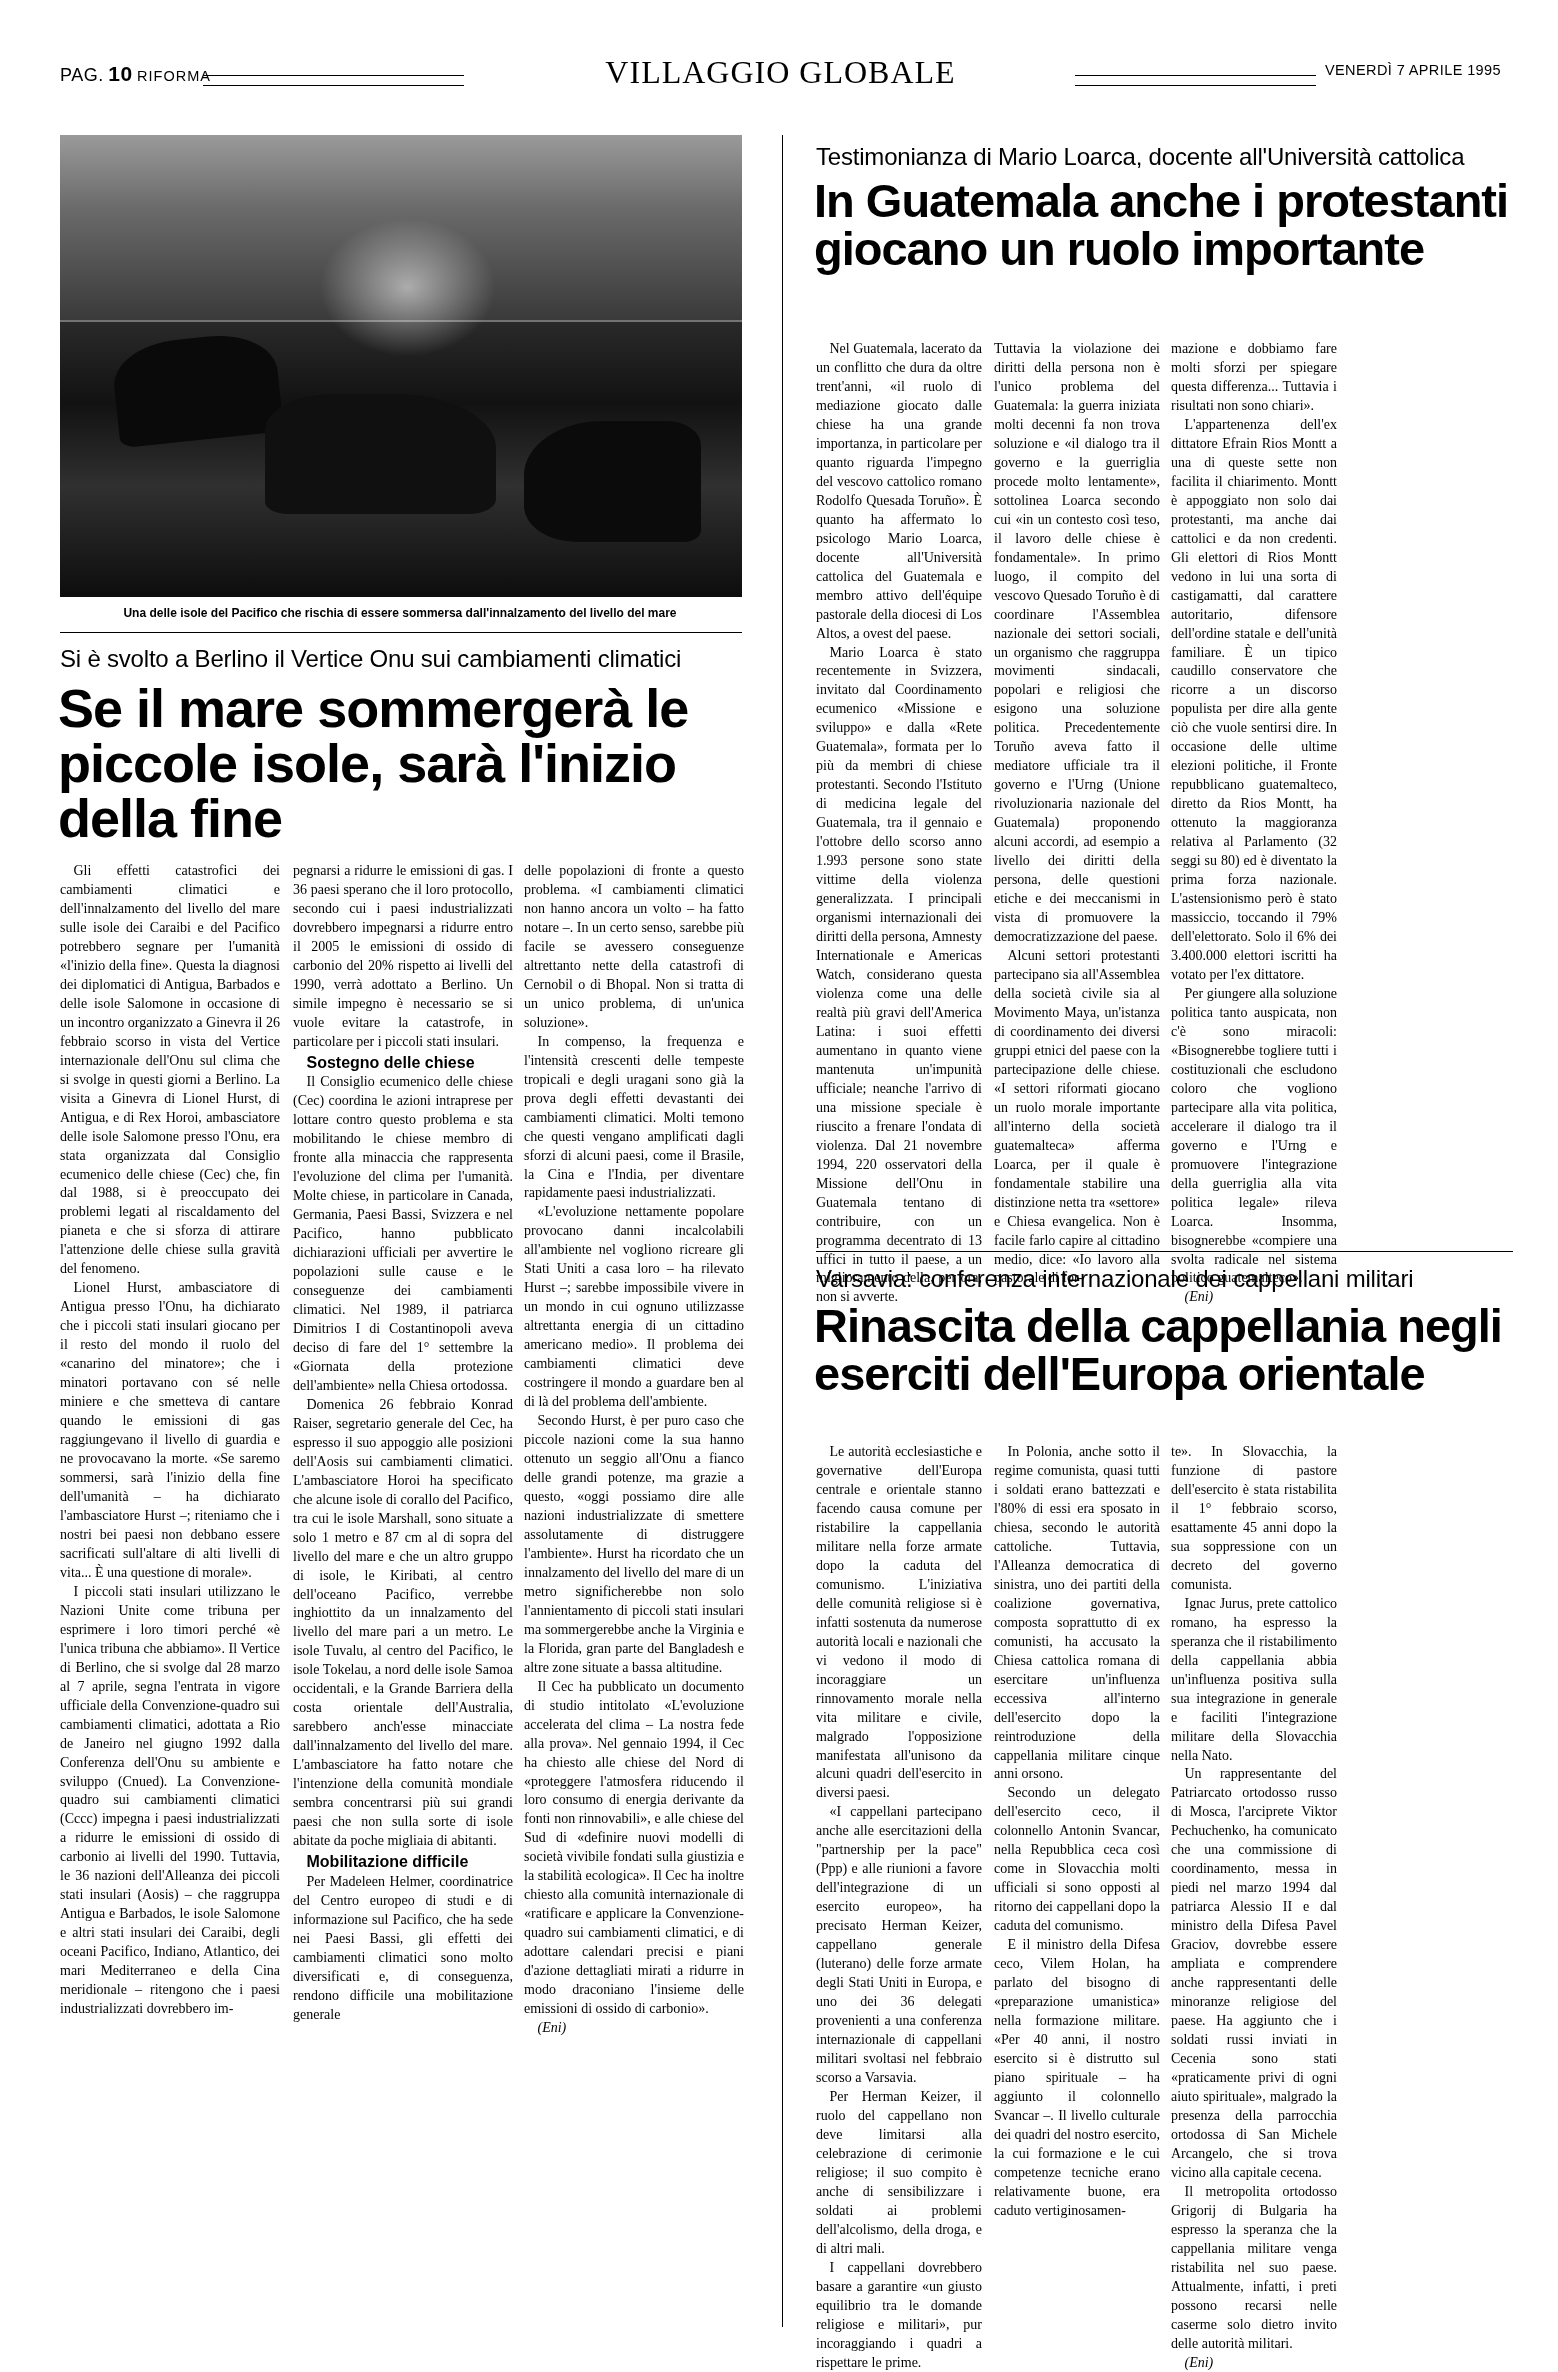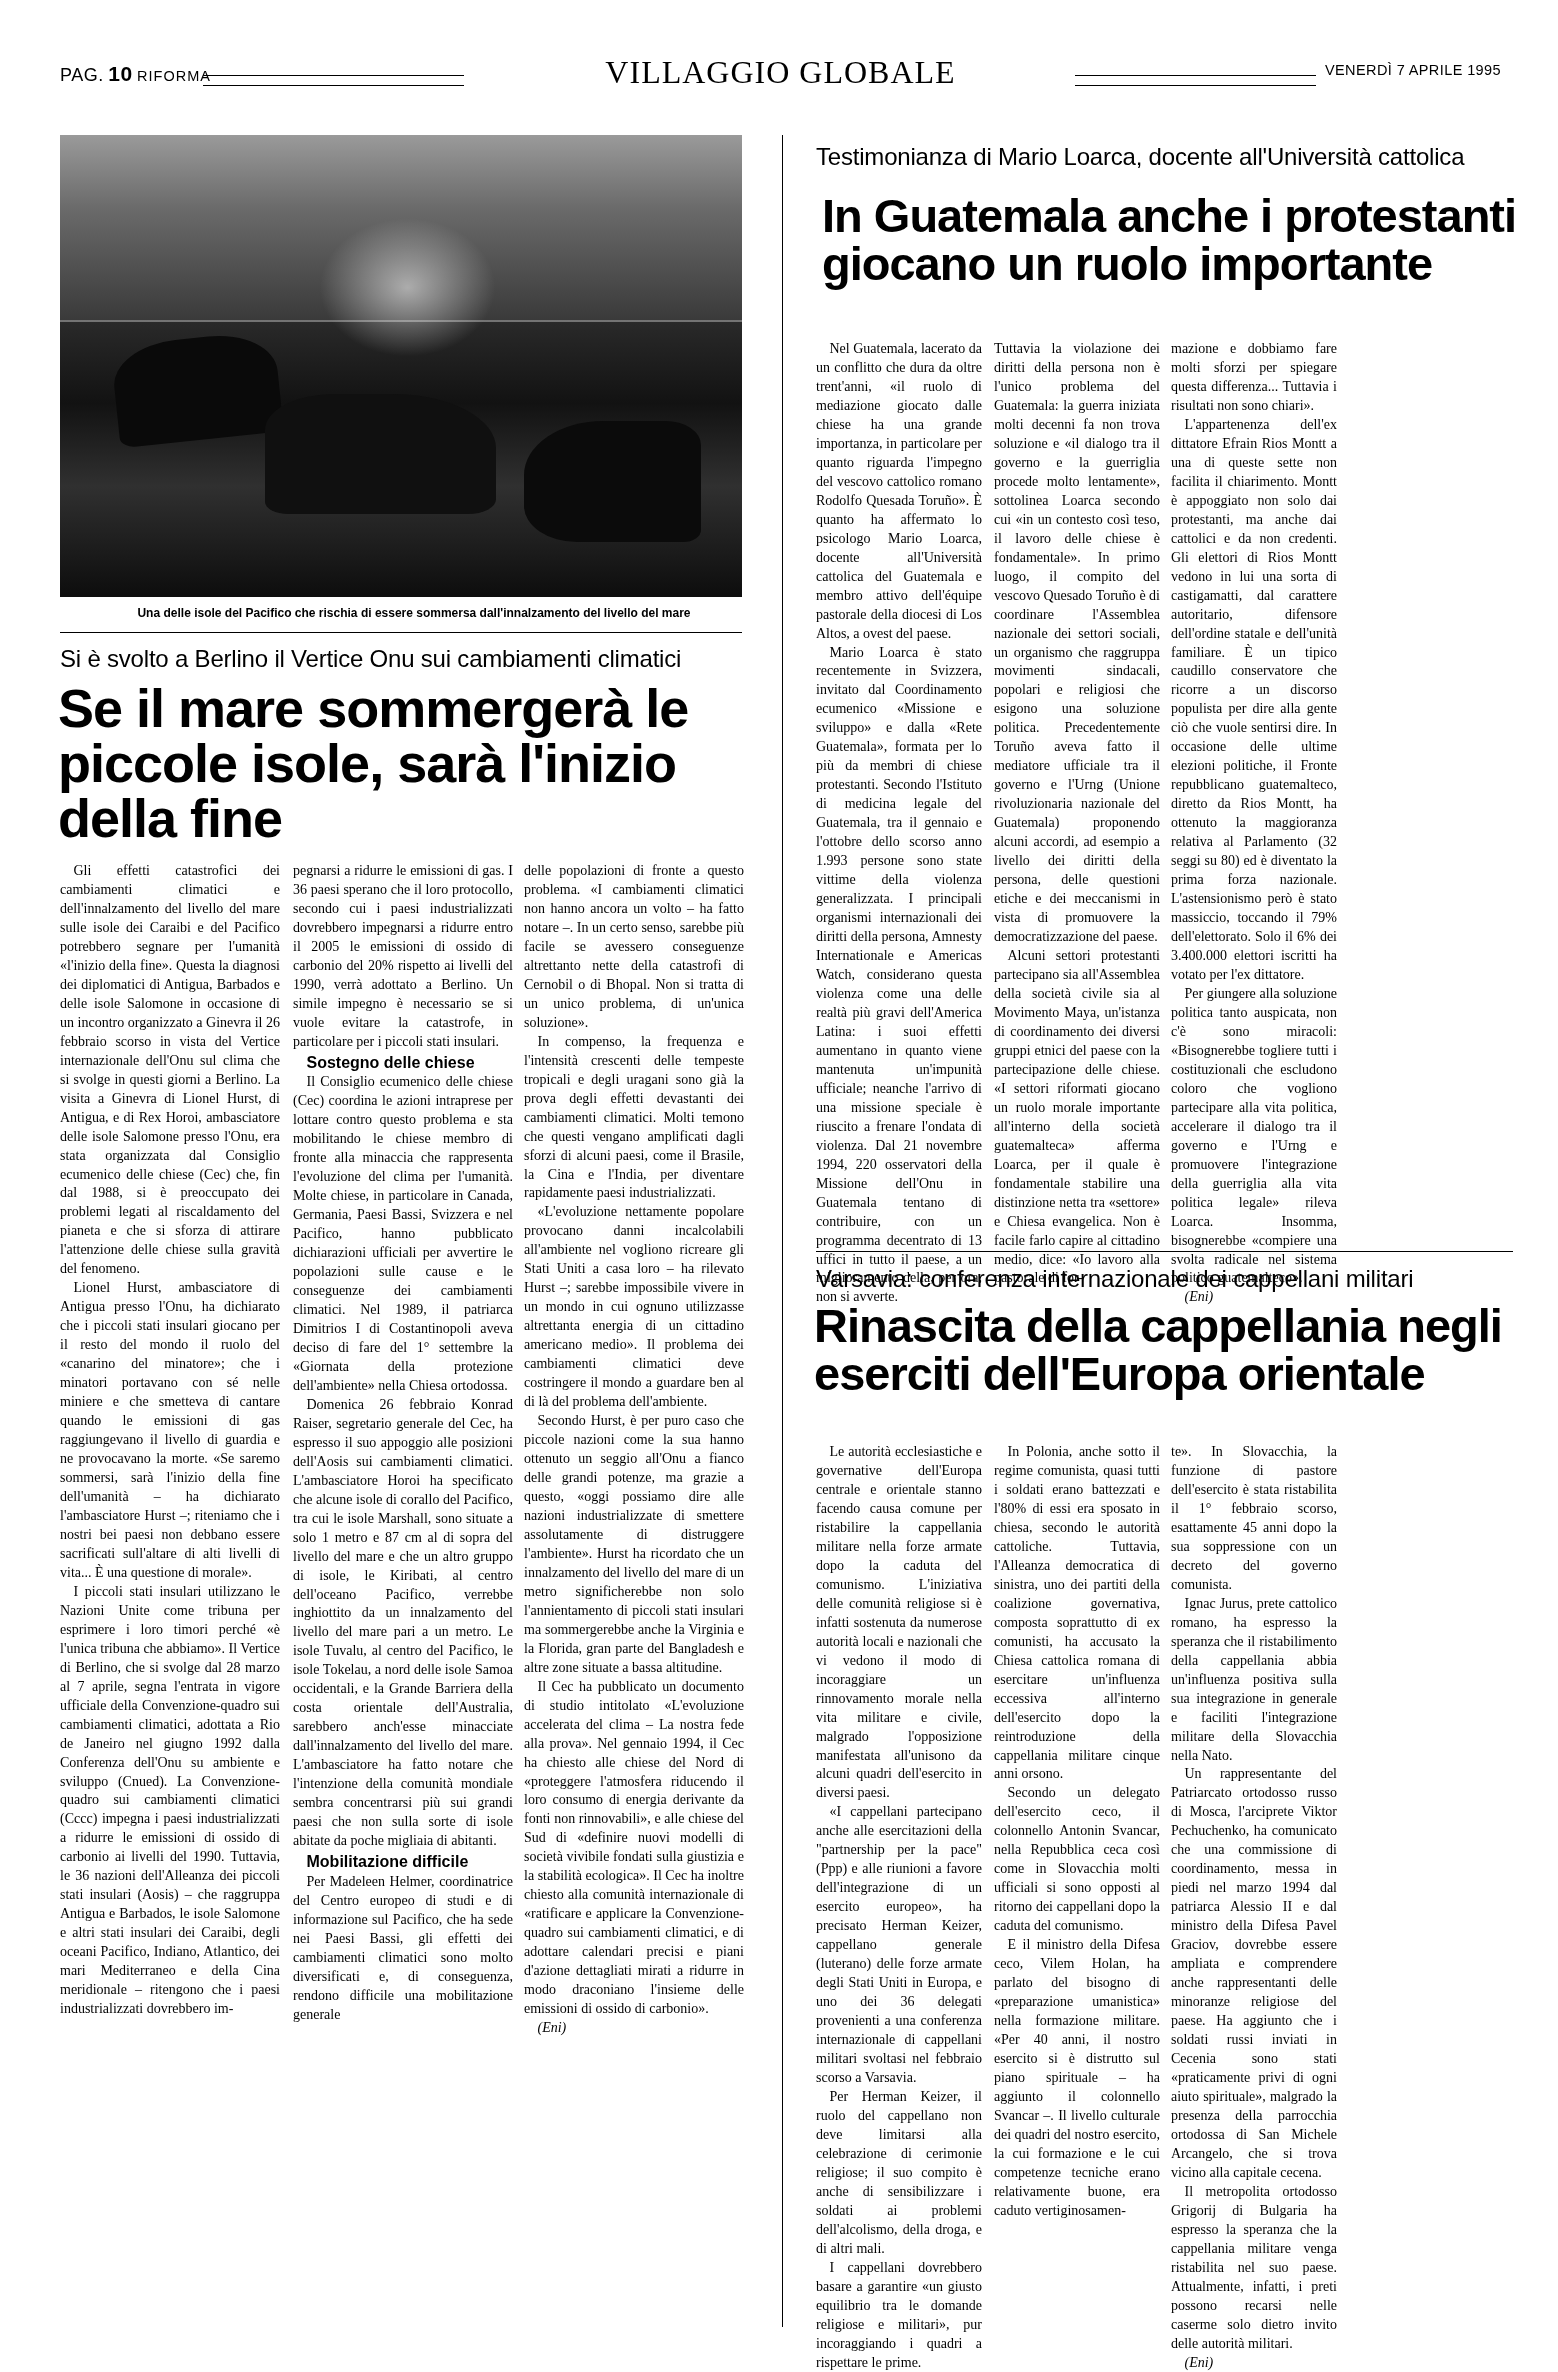--- a/index.html
+++ b/index.html
@@ -107,21 +107,21 @@
   }
   .photo .shape3 {
     position:absolute; right: 6%; top: 62%; width: 26%; height: 26%;
     background: #0b0b0b; border-radius: 45% 20% 10% 30%;
   }
   .photo .horizon {
     position:absolute; left:0; top:40%; width:100%; height:1.9px; background: rgba(255,255,255,0.35);
   }
   .caption {
     position: absolute;
-    left: 73px;
+    left: 59px;
     top: 606px;
     width: 682px;
     font-family: "Liberation Sans", sans-serif;
     font-size: 12px;
     font-weight: bold;
     text-align: center;
     line-height: 1.2;
   }
   .hr-left {
     position: absolute;
@@ -189,23 +189,22 @@
     border-left: 1px solid #000;
   }
 
   
   .r-kicker {
     position: absolute; left: 816px; top: 143px; width: 695px;
     font-family: "Liberation Sans", sans-serif;
     font-size: 24px; line-height: 1.15;
   }
   .r-headline {
-    position: absolute; left: 814px; top: 192px; width: 714px;
+    position: absolute; left: 814px; top: 177px; width: 714px;
     font-size: 47px;
-    margin-left: 8px;
   }
   #colD { left: 816px;  top: 340px; width: 166px; }
   #colE { left: 994px; top: 340px; width: 166px; }
   #colF { left: 1171px; top: 340px; width: 166px; }
 
   .hr-right {
     position: absolute; left: 816px; top: 1251px; width: 697px;
     border-top: 1px solid #000;
   }
 

